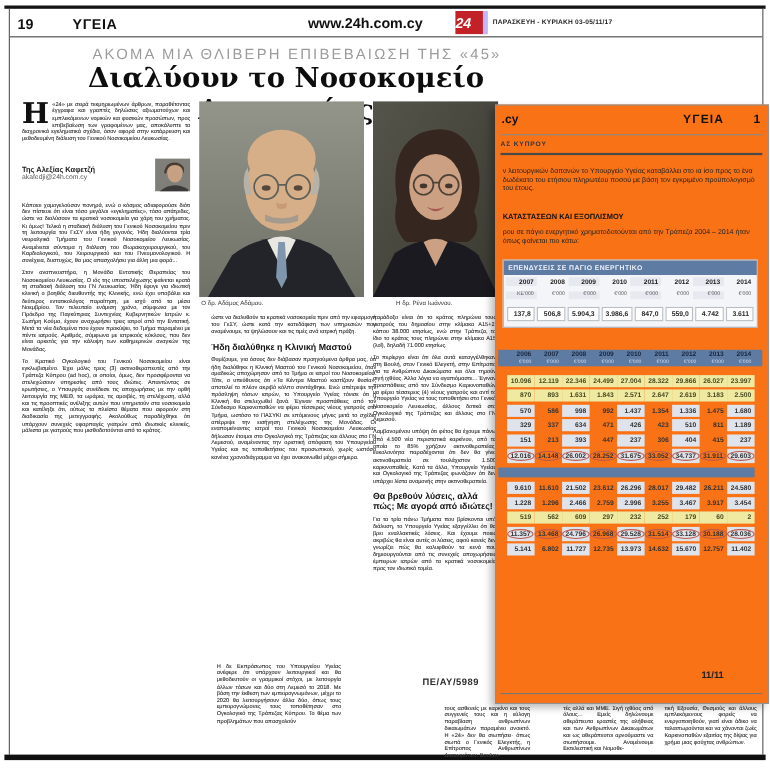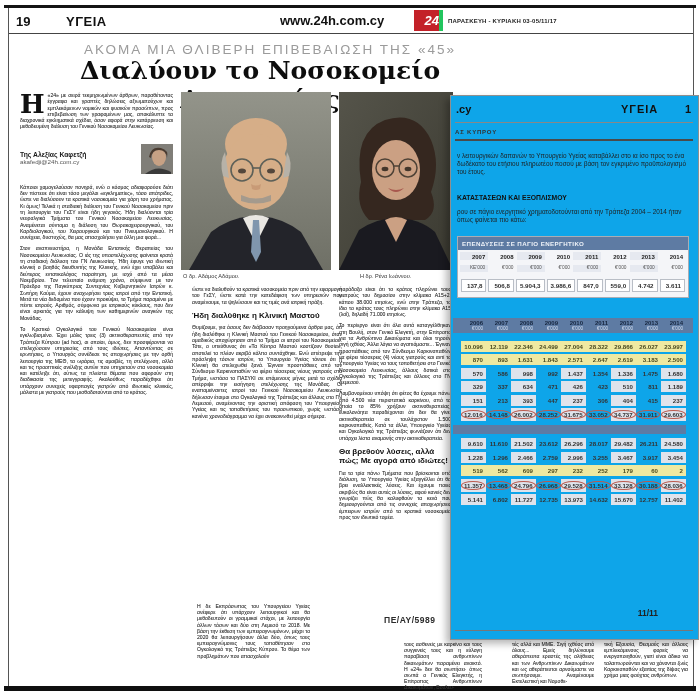--- a/index.html
+++ b/index.html
@@ -10,21 +10,21 @@
   .bottom-rule{position:absolute;left:4px;top:686px;width:692px;height:5px;background:#101010;}
   .left-rule{position:absolute;left:8px;top:8px;width:1px;height:678px;background:#555;}
   .right-rule{position:absolute;left:693px;top:8px;width:1px;height:678px;background:#555;}
   .header-rule{position:absolute;left:9px;top:33px;width:684px;height:1px;background:#444;}
 
   
   .m-pageno{position:absolute;left:16px;top:14px;font-size:13px;font-weight:bold;color:#111;}
   .m-section{position:absolute;left:66px;top:14px;font-size:13px;font-weight:bold;color:#111;letter-spacing:.5px;}
   .m-site{position:absolute;left:280px;top:13px;width:140px;text-align:left;font-size:13px;font-weight:bold;color:#111;}
   .m-logo{position:absolute;left:414px;top:10px;width:25px;height:21px;background:#c32128;color:#fff;
-          font-size:13px;font-weight:bold;font-style:italic;text-align:right;line-height:21px;border-right:4px solid #22c55e;}
+          font-size:13px;font-weight:bold;font-style:italic;text-align:left;line-height:21px;border-right:4px solid #c4b5fd;}
   .m-date{position:absolute;left:448px;top:18px;font-size:6px;font-weight:bold;color:#222;letter-spacing:.2px;}
 
   
   .kicker{position:absolute;left:60px;top:42px;width:420px;text-align:center;font-size:13.5px;
           color:#9b9b9b;letter-spacing:2px;font-weight:500;}
   .headline{position:absolute;left:30px;top:56px;width:460px;text-align:center;font-size:25px;
             font-weight:bold;color:#0d0d0d;font-family:"DejaVu Serif","Liberation Serif",serif;}
 
   
   .col{position:absolute;font-size:5.1px;line-height:6.3px;text-align:justify;color:#3a3a3a;
@@ -41,21 +41,21 @@
 
   .photo{position:absolute;top:92px;height:178px;}
   .caption{position:absolute;top:273px;font-size:5.6px;color:#333;text-shadow:none;}
 
   
   .bcol{position:absolute;font-size:5.1px;line-height:6.2px;text-align:justify;color:#3a3a3a;
         text-shadow:0 0 .4px rgba(40,40,40,.5);}
   .refcode{position:absolute;left:384px;top:615px;font-size:8.5px;font-weight:bold;color:#2b2b2b;letter-spacing:.5px;}
 
   
-  .inset{position:absolute;left:450px;top:95px;width:247px;height:543px;background:#0ea5e9;
+  .inset{position:absolute;left:450px;top:95px;width:247px;height:543px;background:#f97316;
          border:1px solid #8f8f8f;box-shadow:-4px 4px 7px rgba(0,0,0,.28);z-index:5;}
   .in-cy{position:absolute;left:5px;top:7px;font-size:11px;font-weight:bold;color:#111;}
   .in-section{position:absolute;left:170px;top:7px;font-size:11px;font-weight:bold;color:#111;letter-spacing:1px;}
   .in-pageno{position:absolute;left:234px;top:7px;font-size:11px;font-weight:bold;color:#111;}
   .in-hr1{position:absolute;left:4px;top:26px;width:238px;height:1px;background:#888;}
   .in-smallhead{position:absolute;left:4px;top:33px;font-size:6px;font-weight:bold;color:#333;letter-spacing:.8px;}
   .in-hr2{position:absolute;left:4px;top:43px;width:238px;height:2px;background:#4a4a4a;}
   .in-para{position:absolute;left:6px;font-size:6.4px;line-height:8.2px;color:#1f1f1f;width:232px;}
   .in-h2{position:absolute;left:6px;font-size:6.8px;font-weight:bold;color:#111;}
 

